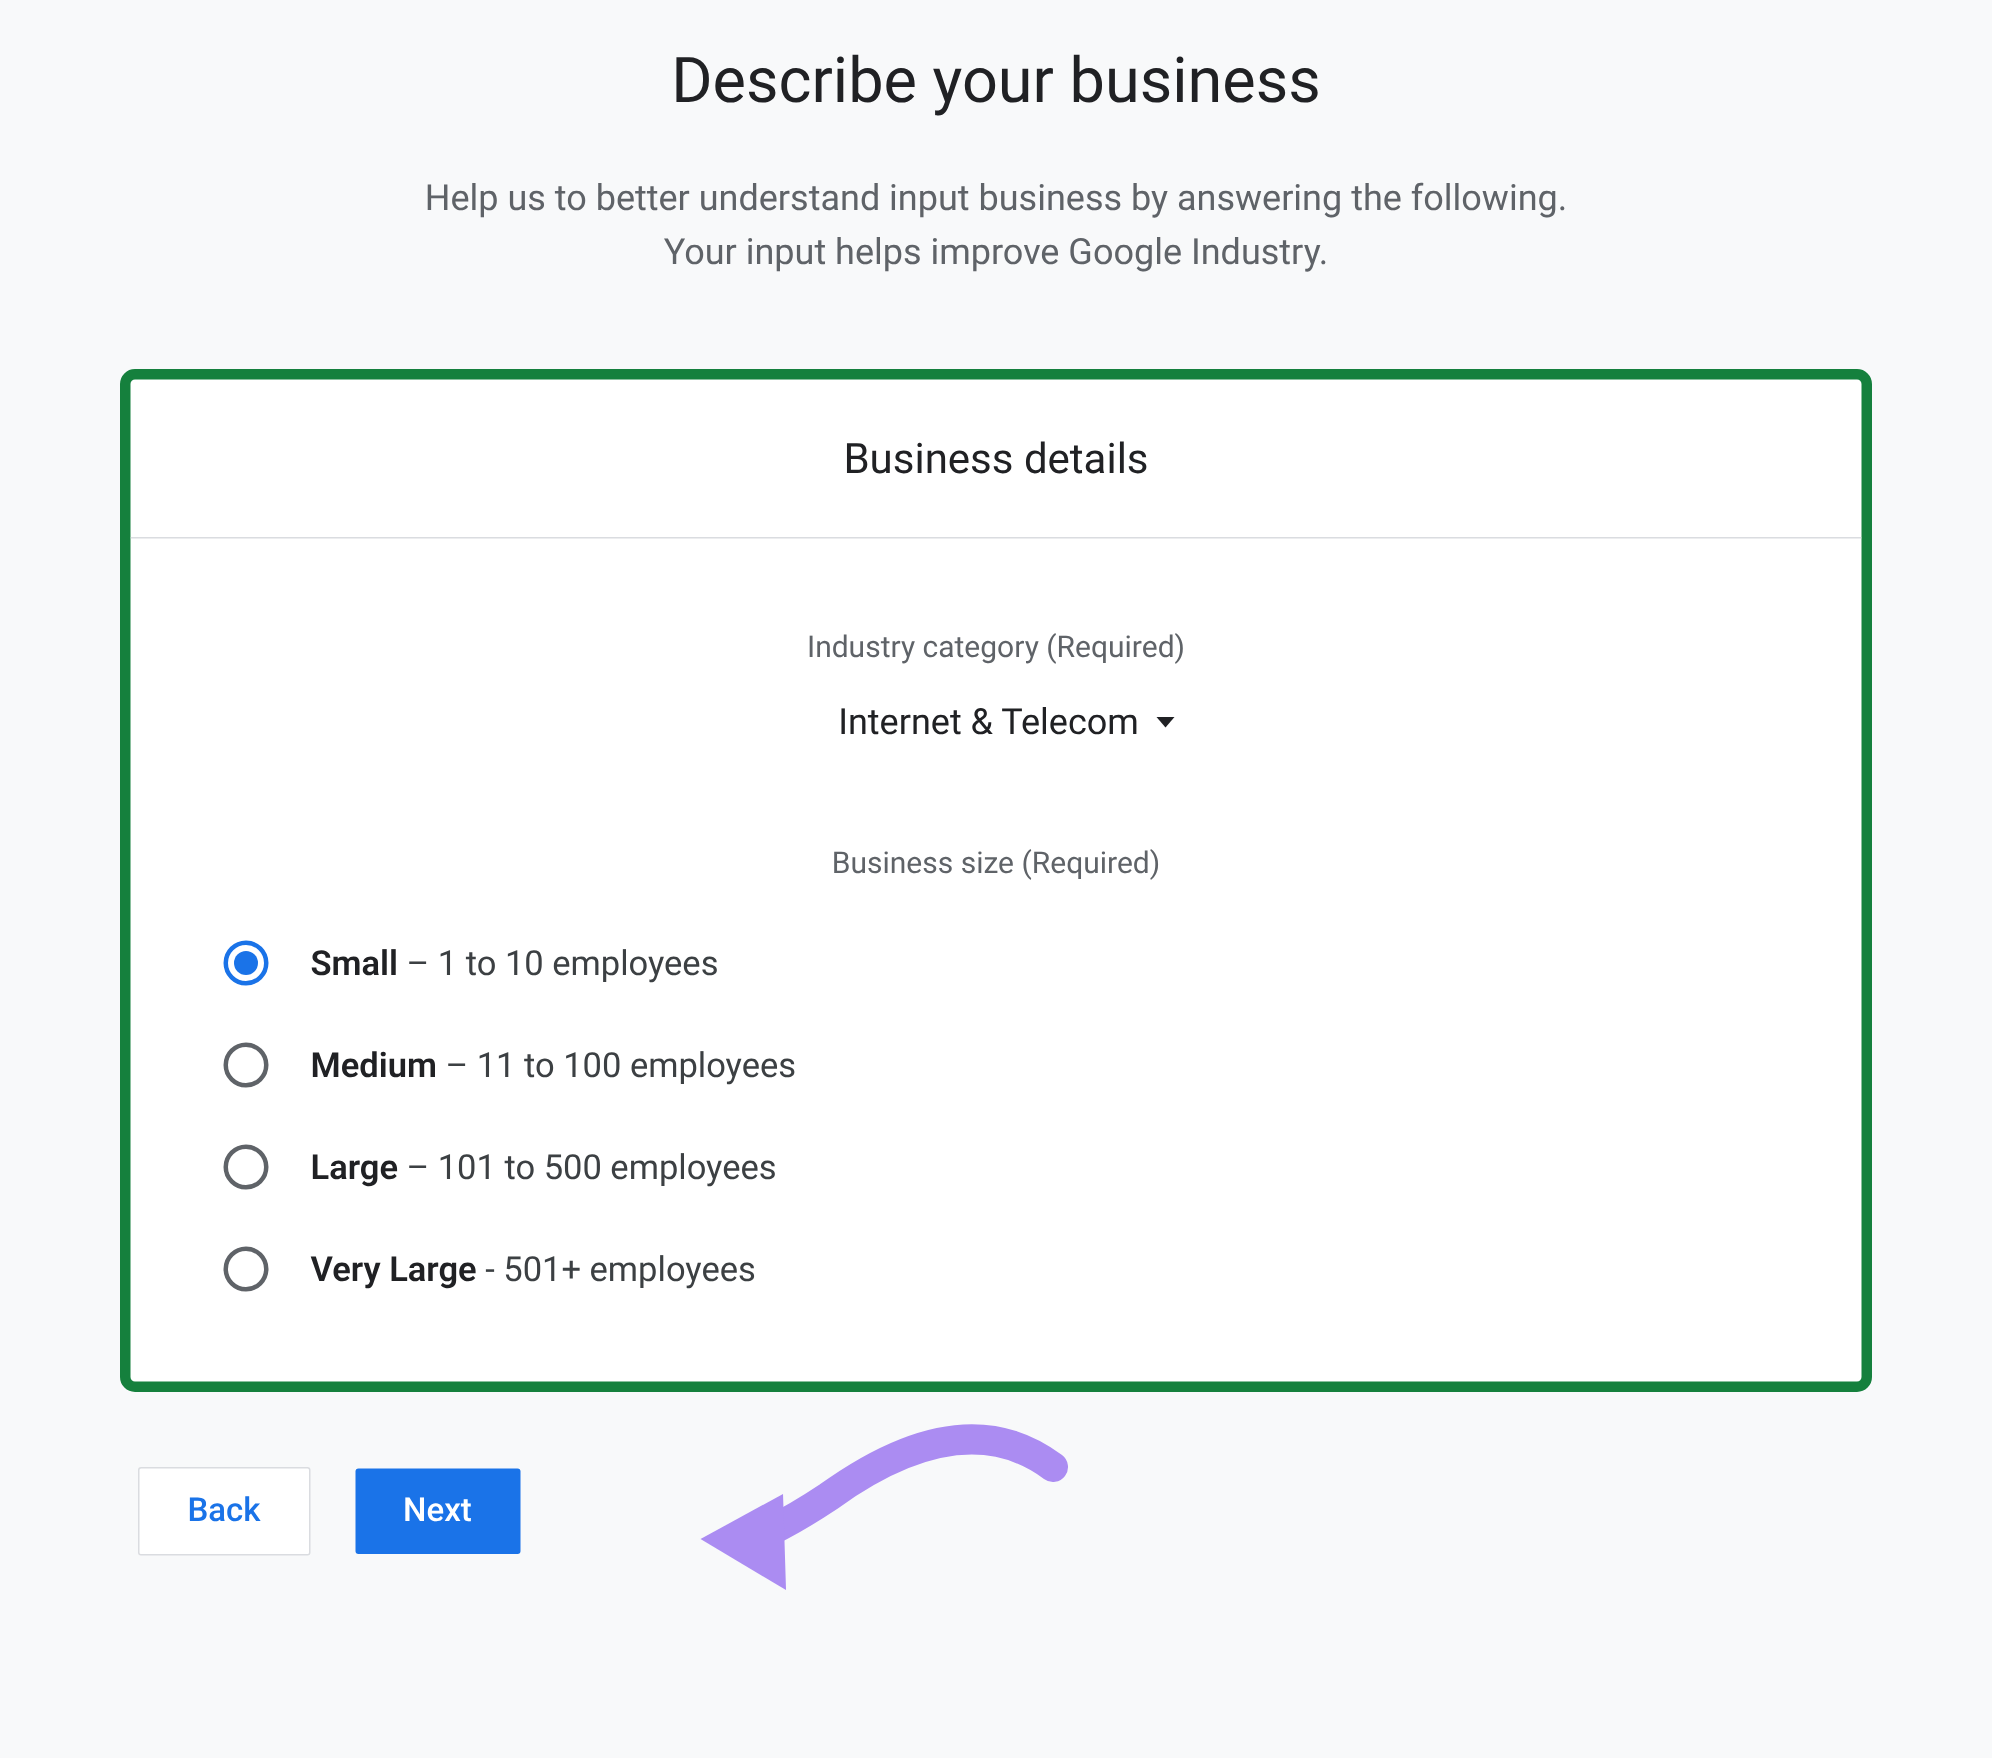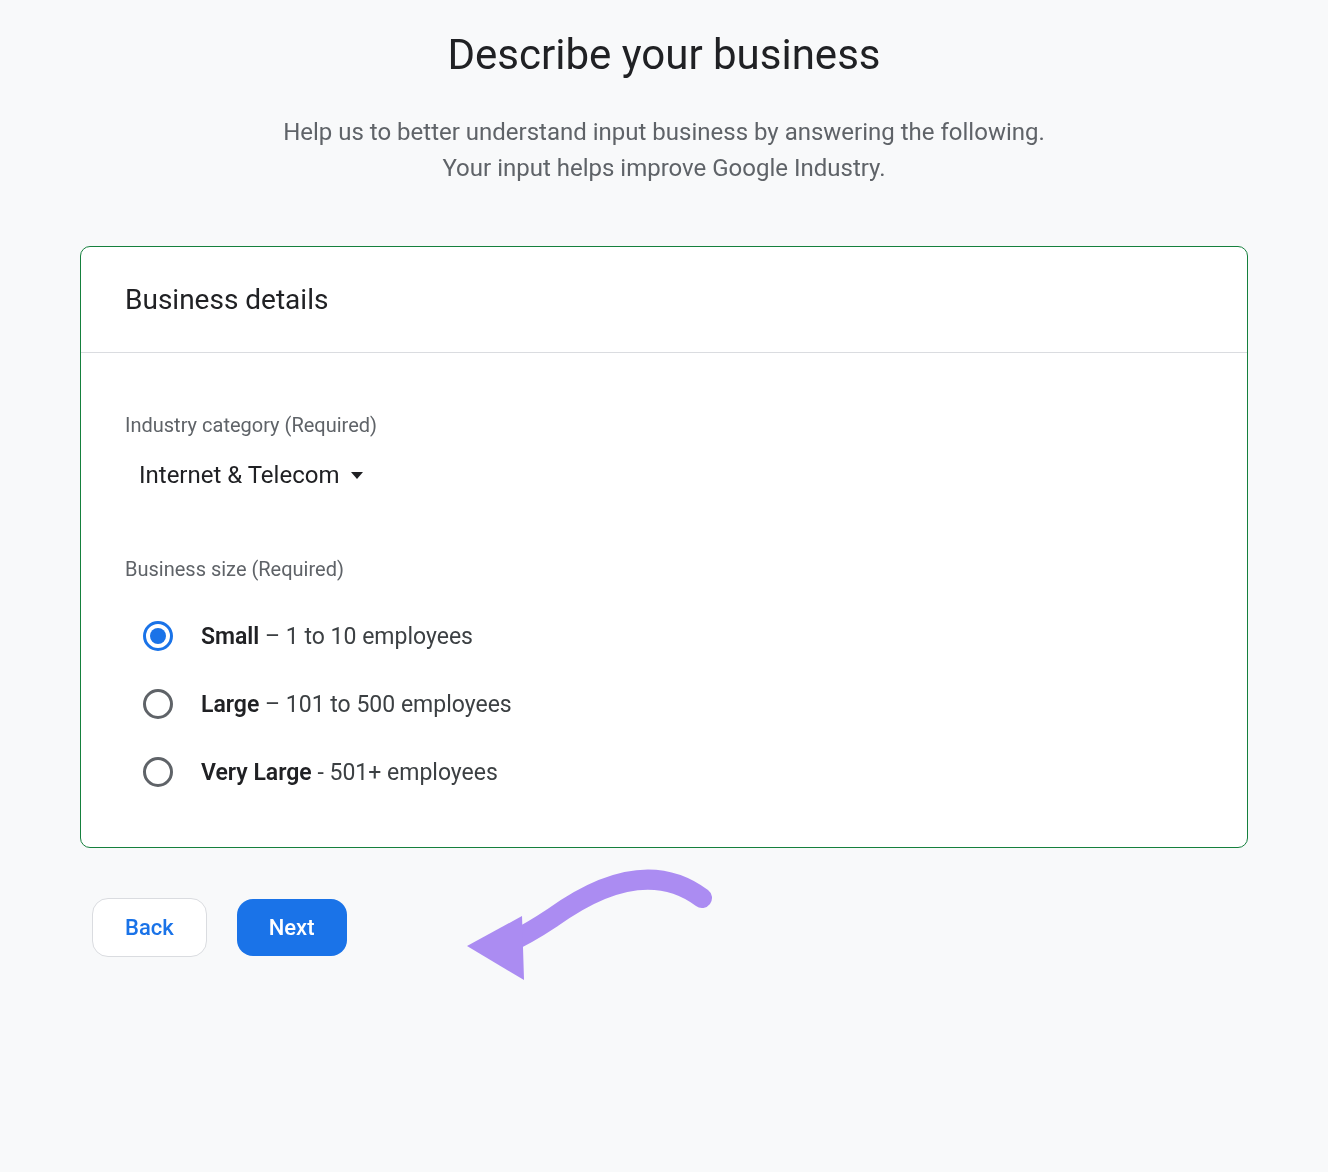--- a/index.html
+++ b/index.html
@@ -26,24 +26,25 @@
       margin-bottom: 35px;
     }
     .page-subtitle {
       font-size: 24px;
       font-weight: 400;
       color: #5f6368;
       line-height: 1.5;
     }
     .card {
       background: #fff;
-      border: 1px solid #15803d;
+      border: 7px solid #15803d;
       border-radius: 10px;
       margin: 0 0 50px 0;
       overflow: hidden;
+      text-align: center;
     }
     .card-header {
       padding: 36px 44px;
       border-bottom: 1px solid #dadce0;
     }
     .card-title {
       font-size: 28px;
       font-weight: 400;
       color: #202124;
     }
@@ -119,21 +120,21 @@
       display: flex;
       gap: 30px;
       align-items: center;
       margin-left: 12px;
       position: relative;
     }
     .btn {
       padding: 16px 32px;
       font-size: 22px;
       font-weight: 500;
-      border-radius: 16px;
+      border-radius: 2px;
       cursor: pointer;
       font-family: inherit;
     }
     .btn-back {
       background: #fff;
       color: #1a73e8;
       border: 1px solid #dadce0;
     }
     .btn-next {
       background: #1a73e8;
@@ -171,20 +172,24 @@
     </div>
 
     <div class="field-label">Business size (Required)</div>
     <div class="radio-group">
 
       <div class="radio-option">
         <span class="radio-circle selected"></span>
         <span class="radio-label"><span class="bold">Small</span><span> – 1 to 10 employees</span></span>
       </div>
 
+      <div class="radio-option">
+        <span class="radio-circle"></span>
+        <span class="radio-label"><span class="bold">Medium</span><span> – 11 to 100 employees</span></span>
+      </div>
 
       <div class="radio-option">
         <span class="radio-circle"></span>
         <span class="radio-label"><span class="bold">Large</span><span> – 101 to 500 employees</span></span>
       </div>
 
       <div class="radio-option">
         <span class="radio-circle"></span>
         <span class="radio-label"><span class="bold">Very Large</span><span> - 501+ employees</span></span>
       </div>

